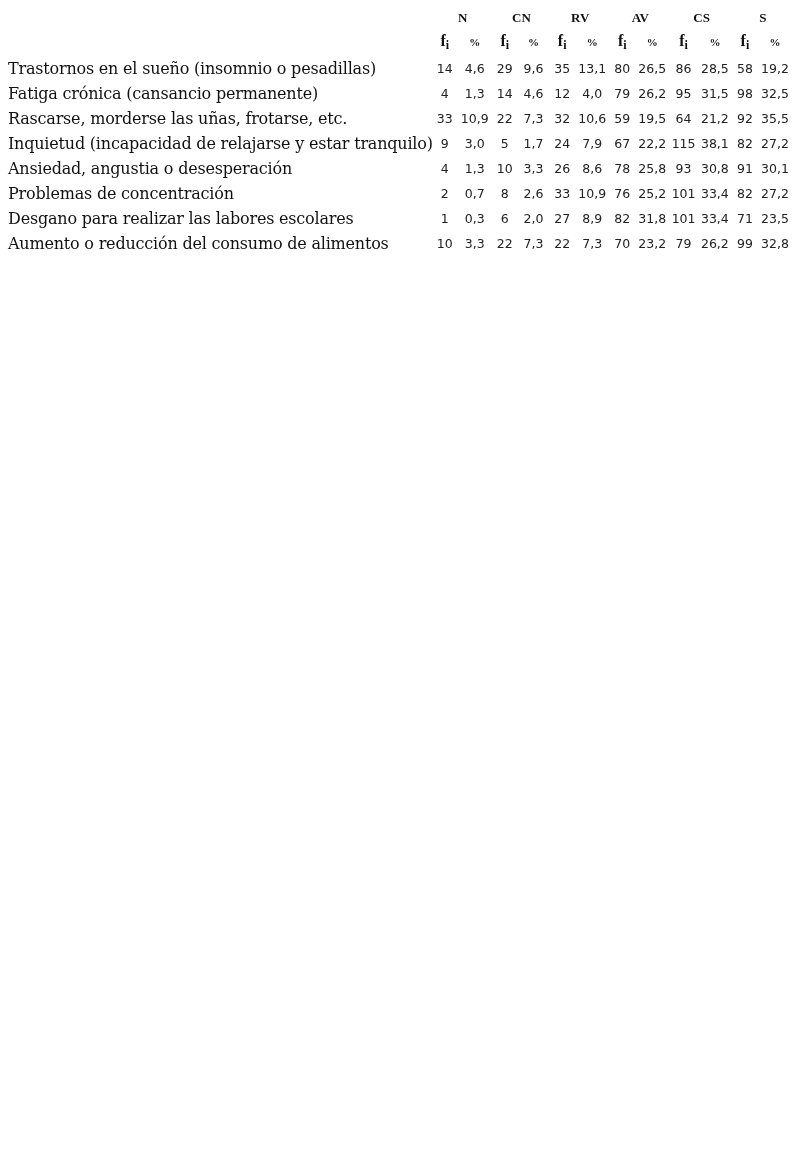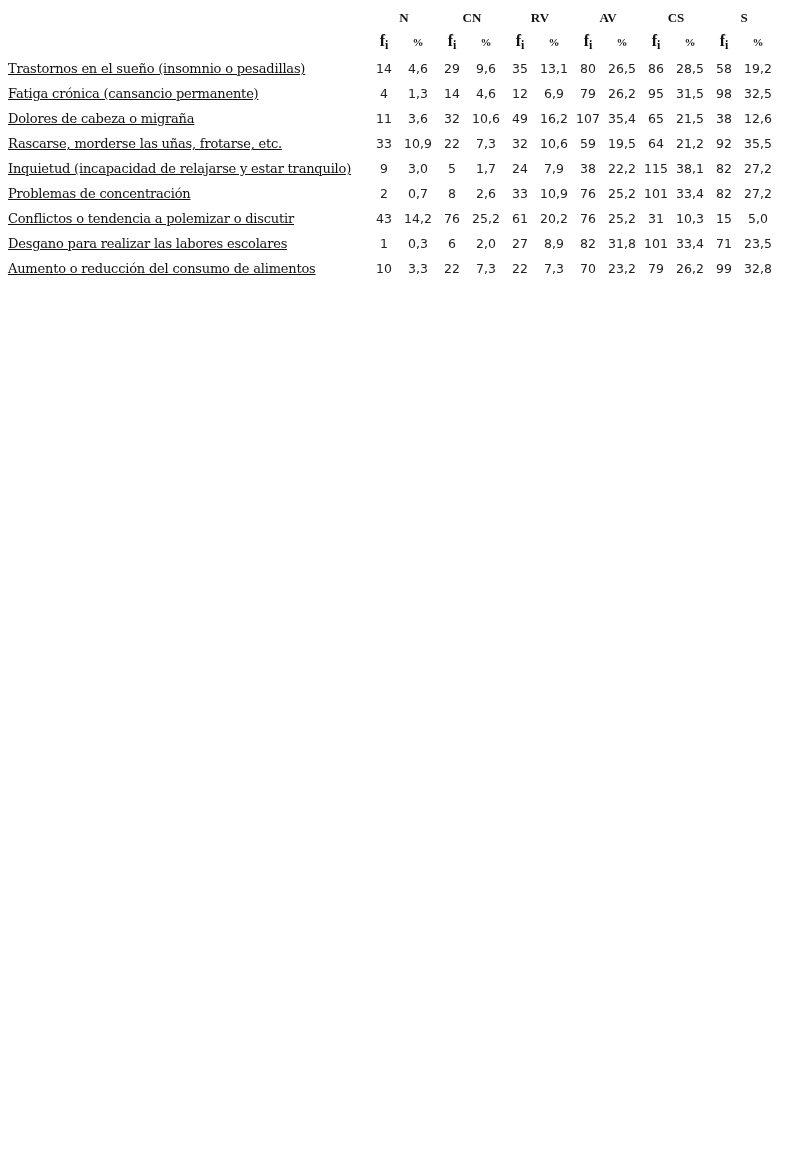--- a/index.html
+++ b/index.html
@@ -3,21 +3,21 @@
 <meta charset="utf-8">
 <style>
   html, body { margin:0; padding:0; background:#ffffff; }
   body { width:793px; height:1153px; position:relative; overflow:hidden;
          font-family:"DejaVu Serif", "Liberation Serif", serif; color:#111; }
   table { position:absolute; left:4px; top:8px; border-collapse:collapse; font-size:13px; }
   td, th { padding:0; height:25px; white-space:nowrap; }
   th { font-family:"Liberation Serif", serif; font-weight:bold; font-size:13px; }
   .grp th { height:20px; vertical-align:middle; }
   .sub th { height:28px; vertical-align:middle; }
-  .label { text-align:left; padding-left:4px; width:362px; font-size:13px; letter-spacing:-0.2px;text-decoration:underline; }
+  .label { text-align:left; padding-left:4px; width:362px; font-size:16px; letter-spacing:-0.2px; }
   .num { text-align:center; font-family:"DejaVu Sans", sans-serif; font-size:12.5px; color:#222; }
   .fi { width:28px; }
   .pc { width:40px; }
   .fi-head { font-size:16px; }
   .fi-head sub { font-size:12px; vertical-align:-3px; }
   .pc-head { font-size:11px; }
 </style>
 </head>
 <body>
 
@@ -64,42 +64,27 @@
         <td class="num fi">58</td>
         <td class="num pc">19,2</td>
       </tr>
       <tr>
         <td class="label">Fatiga crónica (cansancio permanente)</td>
         <td class="num fi">4</td>
         <td class="num pc">1,3</td>
         <td class="num fi">14</td>
         <td class="num pc">4,6</td>
         <td class="num fi">12</td>
-        <td class="num pc">6,9</td>
+        <td class="num pc">4,0</td>
         <td class="num fi">79</td>
         <td class="num pc">26,2</td>
         <td class="num fi">95</td>
         <td class="num pc">31,5</td>
         <td class="num fi">98</td>
         <td class="num pc">32,5</td>
-      </tr>
-      <tr>
-        <td class="label">Dolores de cabeza o migraña</td>
-        <td class="num fi">11</td>
-        <td class="num pc">3,6</td>
-        <td class="num fi">32</td>
-        <td class="num pc">10,6</td>
-        <td class="num fi">49</td>
-        <td class="num pc">16,2</td>
-        <td class="num fi">107</td>
-        <td class="num pc">35,4</td>
-        <td class="num fi">65</td>
-        <td class="num pc">21,5</td>
-        <td class="num fi">38</td>
-        <td class="num pc">12,6</td>
       </tr>
       <tr>
         <td class="label">Rascarse, morderse las uñas, frotarse, etc.</td>
         <td class="num fi">33</td>
         <td class="num pc">10,9</td>
         <td class="num fi">22</td>
         <td class="num pc">7,3</td>
         <td class="num fi">32</td>
         <td class="num pc">10,6</td>
         <td class="num fi">59</td>
@@ -110,56 +95,56 @@
         <td class="num pc">35,5</td>
       </tr>
       <tr>
         <td class="label">Inquietud (incapacidad de relajarse y estar tranquilo)</td>
         <td class="num fi">9</td>
         <td class="num pc">3,0</td>
         <td class="num fi">5</td>
         <td class="num pc">1,7</td>
         <td class="num fi">24</td>
         <td class="num pc">7,9</td>
-        <td class="num fi">38</td>
+        <td class="num fi">67</td>
         <td class="num pc">22,2</td>
         <td class="num fi">115</td>
         <td class="num pc">38,1</td>
         <td class="num fi">82</td>
         <td class="num pc">27,2</td>
+      </tr>
+      <tr>
+        <td class="label">Ansiedad, angustia o desesperación</td>
+        <td class="num fi">4</td>
+        <td class="num pc">1,3</td>
+        <td class="num fi">10</td>
+        <td class="num pc">3,3</td>
+        <td class="num fi">26</td>
+        <td class="num pc">8,6</td>
+        <td class="num fi">78</td>
+        <td class="num pc">25,8</td>
+        <td class="num fi">93</td>
+        <td class="num pc">30,8</td>
+        <td class="num fi">91</td>
+        <td class="num pc">30,1</td>
       </tr>
       <tr>
         <td class="label">Problemas de concentración</td>
         <td class="num fi">2</td>
         <td class="num pc">0,7</td>
         <td class="num fi">8</td>
         <td class="num pc">2,6</td>
         <td class="num fi">33</td>
         <td class="num pc">10,9</td>
         <td class="num fi">76</td>
         <td class="num pc">25,2</td>
         <td class="num fi">101</td>
         <td class="num pc">33,4</td>
         <td class="num fi">82</td>
         <td class="num pc">27,2</td>
-      </tr>
-      <tr>
-        <td class="label">Conflictos o tendencia a polemizar o discutir</td>
-        <td class="num fi">43</td>
-        <td class="num pc">14,2</td>
-        <td class="num fi">76</td>
-        <td class="num pc">25,2</td>
-        <td class="num fi">61</td>
-        <td class="num pc">20,2</td>
-        <td class="num fi">76</td>
-        <td class="num pc">25,2</td>
-        <td class="num fi">31</td>
-        <td class="num pc">10,3</td>
-        <td class="num fi">15</td>
-        <td class="num pc">5,0</td>
       </tr>
       <tr>
         <td class="label">Desgano para realizar las labores escolares</td>
         <td class="num fi">1</td>
         <td class="num pc">0,3</td>
         <td class="num fi">6</td>
         <td class="num pc">2,0</td>
         <td class="num fi">27</td>
         <td class="num pc">8,9</td>
         <td class="num fi">82</td>

